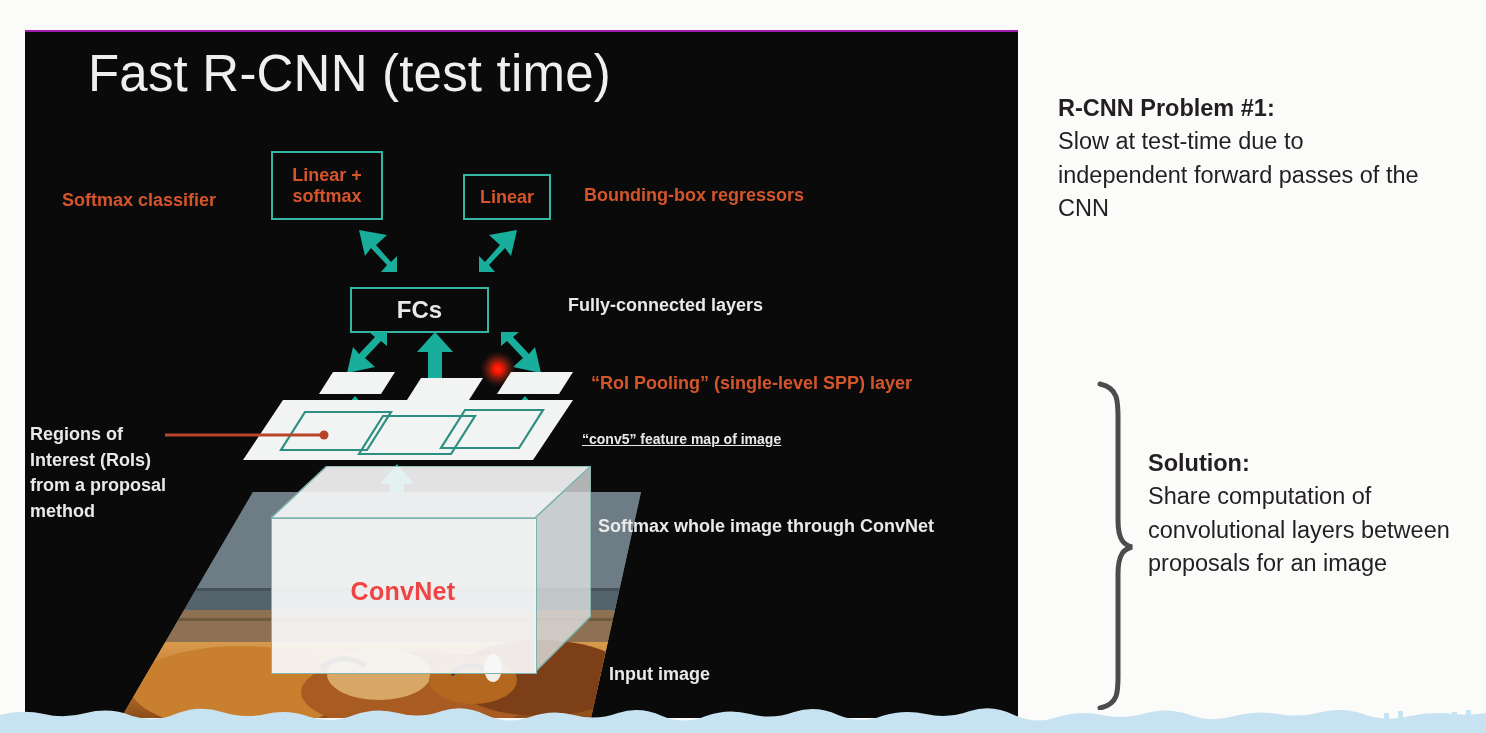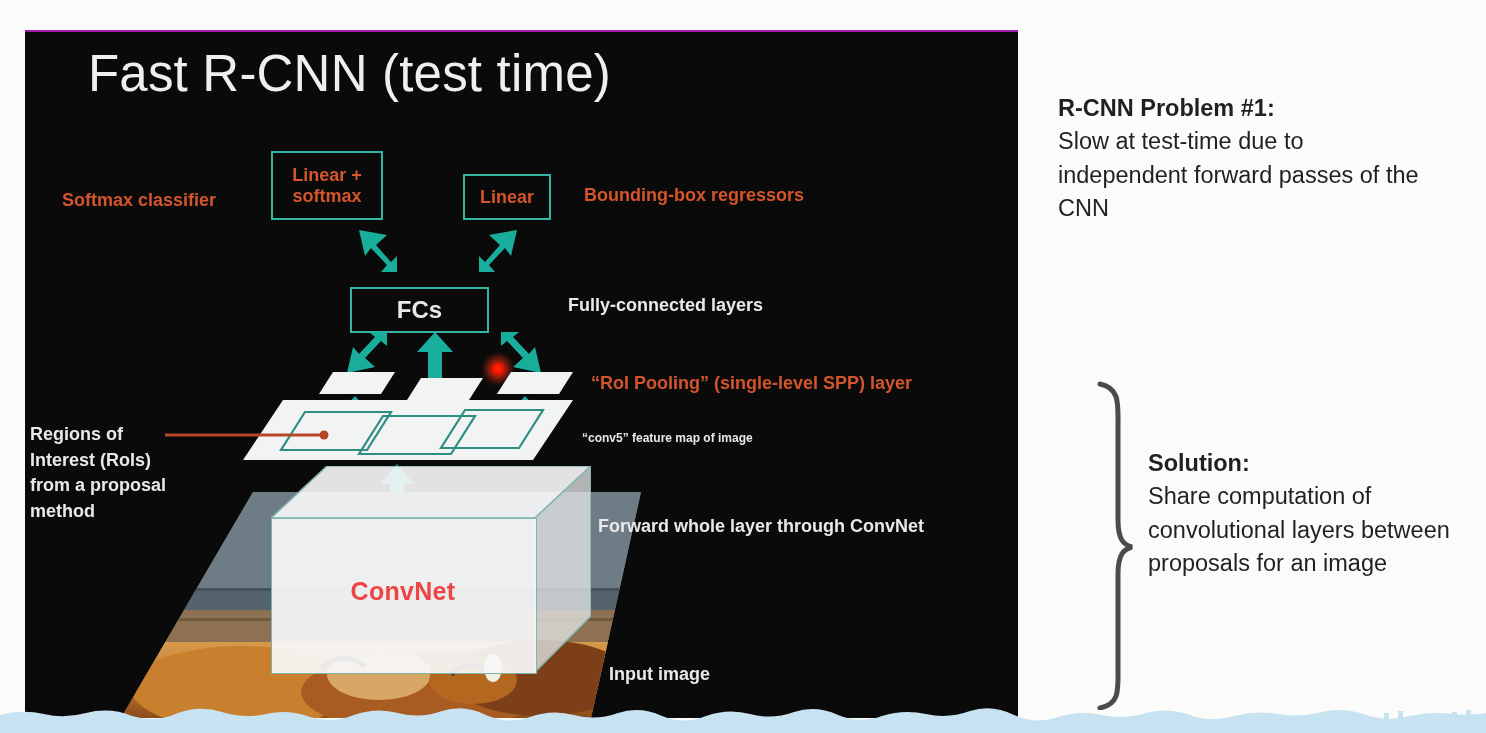--- a/index.html
+++ b/index.html
@@ -131,21 +131,21 @@
     <path d="M16 0 L32 18 L22 18 L22 46 L10 46 L10 18 L0 18 Z" fill="#18ae9b"></path>
   </svg>
 
   <svg class="plane" style="left:218px;top:368px;width:330px;height:60px" viewBox="0 0 330 60">
     <polygon points="40,0 330,0 290,60 0,60" fill="#f2f4f3"></polygon>
     <polygon points="62,12 148,12 124,50 38,50" fill="none" stroke="#2d8f82" stroke-width="2.2"></polygon>
     <polygon points="140,16 232,16 208,54 116,54" fill="none" stroke="#2d8f82" stroke-width="2.2"></polygon>
     <polygon points="222,10 300,10 276,48 198,48" fill="none" stroke="#2d8f82" stroke-width="2.2"></polygon>
   </svg>
 
-  <div class="lbl white" style="left:557px;top:399px;font-size:12px;">“conv5” feature map of image</div>
+  <div class="lbl white" style="left:557px;top:399px;font-size:14px;text-decoration:underline;">“conv5” feature map of image</div>
 
   <div class="lbl white" style="left:5px;top:390px;font-size:18px;white-space:pre-line;line-height:1.42;">Regions of
 Interest (RoIs)
 from a proposal
 method</div>
   <svg class="arrow" style="left:140px;top:395px;width:165px;height:16px" viewBox="0 0 165 16">
     <line x1="0" y1="8" x2="157" y2="8" stroke="#b8452a" stroke-width="3"></line>
     <circle cx="159" cy="8" r="4.5" fill="#b8452a"></circle>
   </svg>
 
@@ -192,21 +192,21 @@
 
   <svg class="cube-top" style="left:246px;top:434px;width:320px;height:52px" viewBox="0 0 320 52">
     <polygon points="56,0 320,0 264,52 0,52" fill="rgba(250,250,250,.90)" stroke="#7fb3ad" stroke-width="1.5"></polygon>
   </svg>
   <svg class="cube-side" style="left:502px;top:434px;width:64px;height:206px" viewBox="0 0 64 206">
     <polygon points="64,0 64,150 8,206 8,52" fill="rgba(225,228,228,.78)" stroke="#7fb3ad" stroke-width="1.5"></polygon>
   </svg>
   <div class="cube-front" style="left:246px;top:486px;width:264px;height:154px;"></div>
   <div id="convnet-label" style="left:246px;top:545px;width:264px;text-align:center;">ConvNet</div>
 
-  <div class="lbl white" style="left:573px;top:484px;font-size:18px;">Forward whole layer through ConvNet</div>
+  <div class="lbl white" style="left:573px;top:484px;font-size:18px;">Softmax whole image through ConvNet</div>
 
   <div class="lbl white" style="left:584px;top:632px;font-size:18px;">Input image</div>
 
 </div>
 
 <div id="right">
 
   <div class="rtext" style="left:18px;top:80px;width:380px;">
     <span><b>R-CNN Problem #1</b><b>:</b></span><br>
     <span>Slow at test-time due to independent forward passes of the CNN</span>

